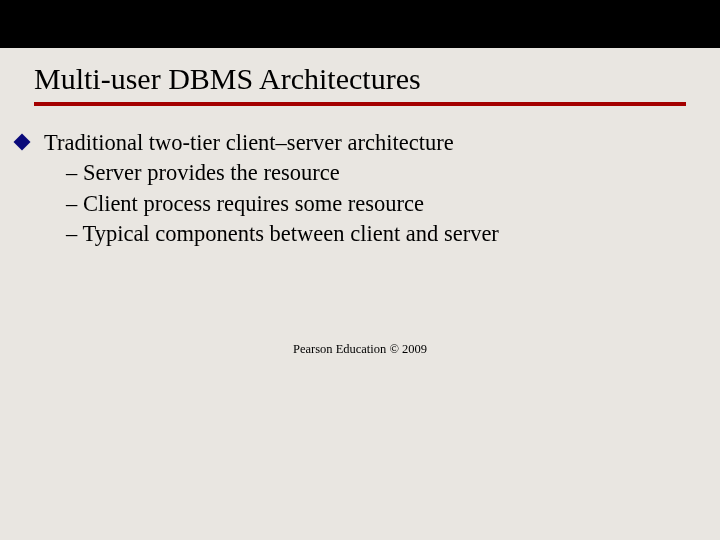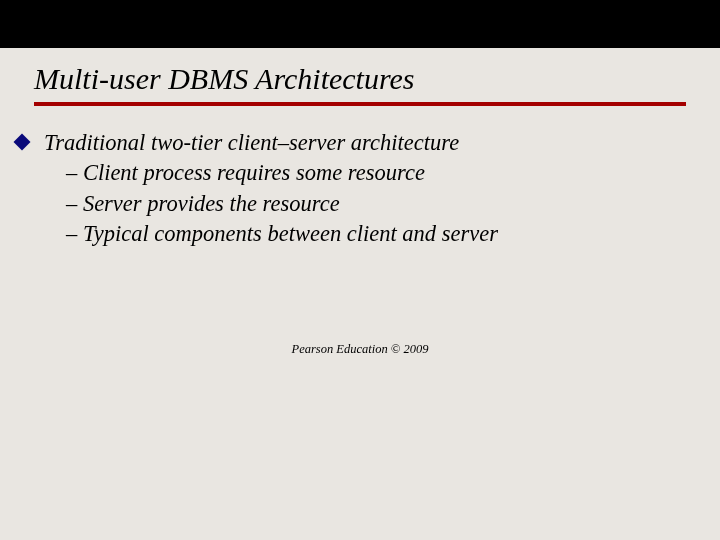--- a/index.html
+++ b/index.html
@@ -9,21 +9,20 @@
     height: 540px;
     background: #e9e6e1;
     font-family: "Times New Roman", Times, serif;
     color: #000;
   }
   .slide {
     position: relative;
     width: 720px;
     height: 417px;
     box-sizing: border-box;
-    font-style: italic;
   }
   .top-bar {
     width: 100%;
     height: 48px;
     background: #000;
   }
   .title {
     font-size: 30px;
     padding: 14px 0 6px 34px;
     font-weight: normal;
@@ -72,21 +71,21 @@
 <div class="slide">
   <div class="top-bar"></div>
   <div class="title">Multi-user DBMS Architectures</div>
   <div class="rule"></div>
 
   <div class="content">
     <div class="bullet-item">
       <span class="diamond"></span>
       <span>Traditional two-tier client–server architecture</span>
       <div class="sub">
+        <div>– Server provides the resource</div>
         <div>– Client process requires some resource</div>
-        <div>– Server provides the resource</div>
         <div>– Typical components between client and server</div>
       </div>
     </div>
   </div>
 
   <div class="footer">Pearson Education © 2009</div>
 </div>
 
 </body></html>

